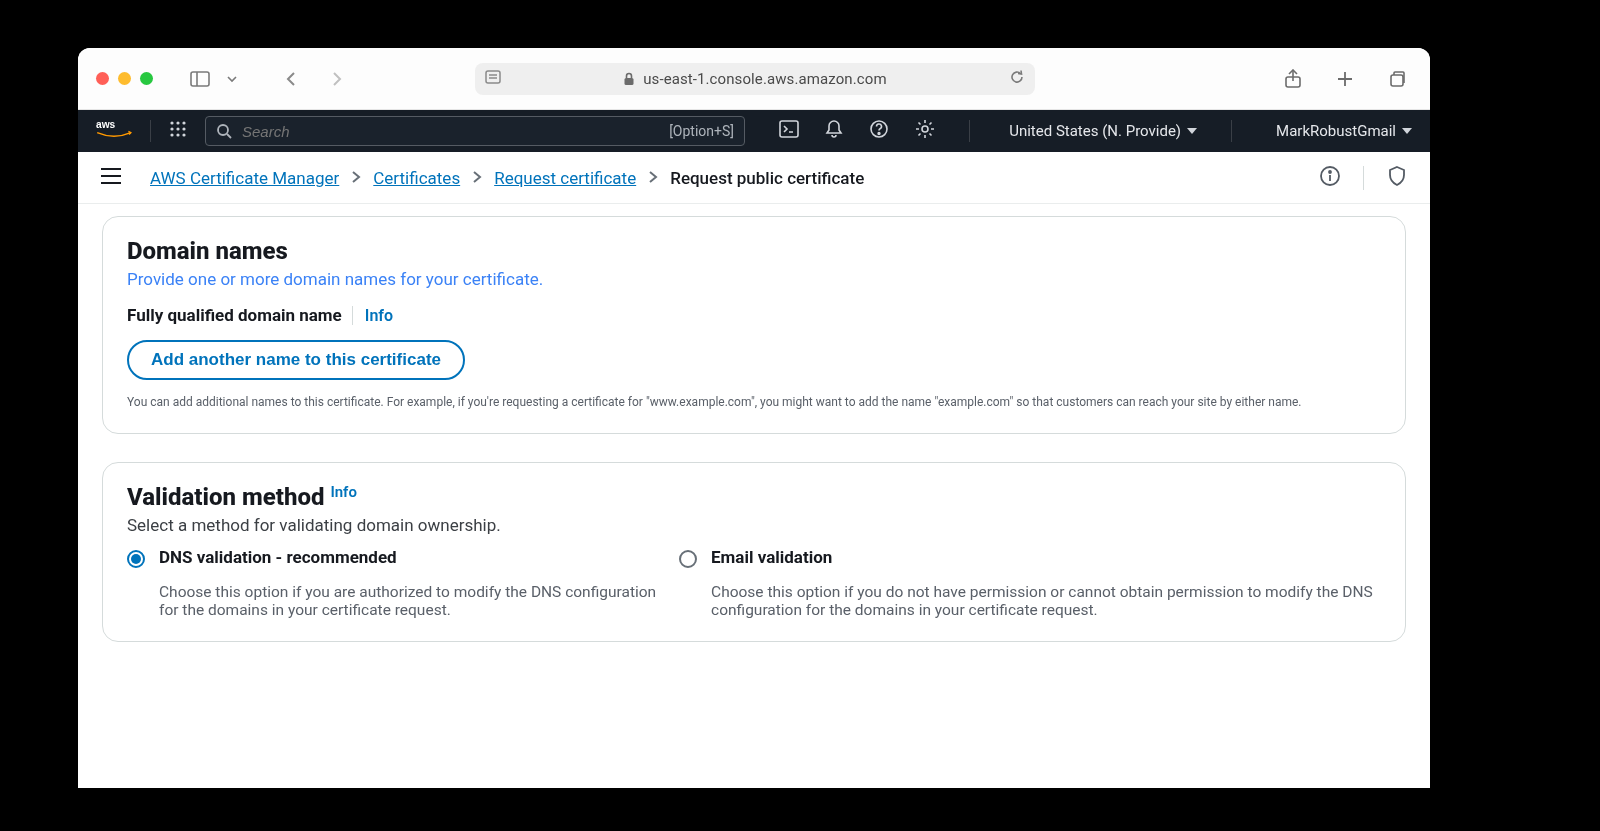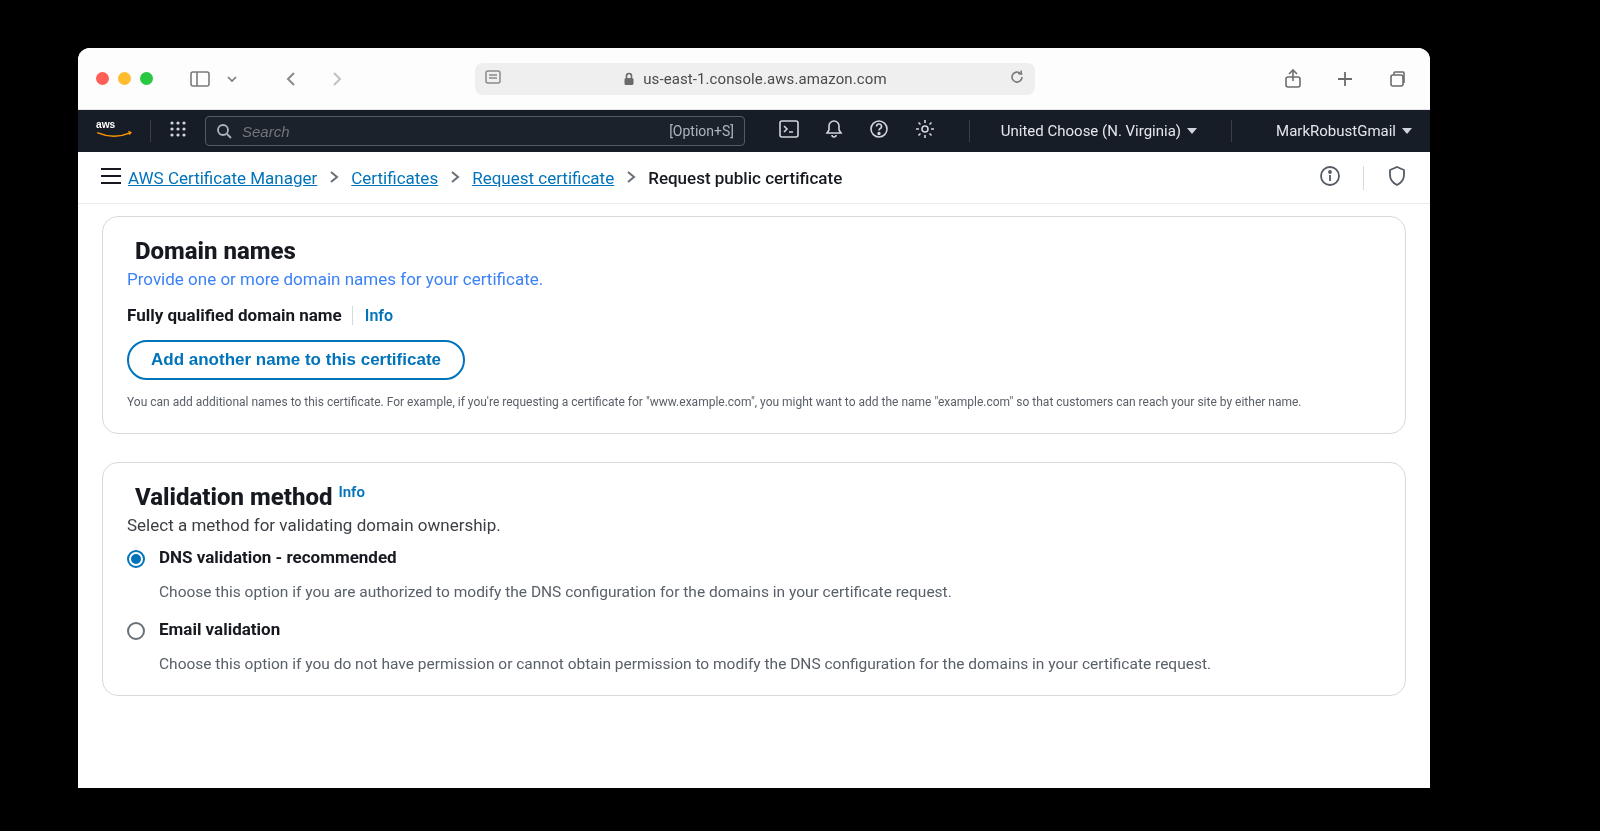--- a/index.html
+++ b/index.html
@@ -95,39 +95,39 @@
   .aws-region, .aws-user { display:flex; align-items:center; gap:6px; font-size:15px; color:#e5e7eb; cursor:pointer;}
   .aws-region { margin-left:auto;}
   .aws-user { margin-left:26px;}
 
   
   .crumb-row {
     height: 52px;
     display: flex;
     align-items: center;
     padding: 0 22px;
-    gap: 6px;
+    gap: 28px;
     border-bottom: 1px solid #eaeded;
   }
   .crumb-row .hamburger { color:#16191f; cursor:pointer;}
   .crumbs { display:flex; align-items:center; gap:12px; font-size:17px;}
   .crumb-link { color:#0073bb; text-decoration: underline; cursor:pointer;}
   .crumb-sep { color:#687078; }
   .crumb-current { color:#16191f; font-weight:500;}
   .crumb-right { margin-left:auto; display:flex; gap:22px; align-items:center; color:#545b64;}
 
   
   .page { padding: 12px 24px 24px 24px; overflow-y:auto; height: calc(100% - 62px - 42px - 52px);}
   .panel {
     border: 1px solid #d5dbdb;
     border-radius: 16px;
     padding: 20px 24px 22px 24px;
     margin-bottom: 28px;
   }
-  .panel h2 { font-size: 24px; font-weight: 800; color:#16191f; margin-bottom: 4px; margin-left: 8px;}
+  .panel h2 { font-size: 24px; font-weight: 800; color:#16191f; margin-bottom: 4px;}
   .panel .subtitle { font-size: 17px; color:#3b82f6; margin-bottom: 16px;}
   .panel .subtitle2 { font-size: 17px; color:#3b3f44; margin-bottom: 12px;}
   .field-label-row { display:flex; align-items:center; gap:10px; margin-top:14px; margin-bottom:8px;}
   .field-label { font-size:17px; font-weight:700; color:#16191f;}
   .info-link { color:#0073bb; font-size:16px; font-weight:600; cursor:pointer; border-left:1px solid #d5dbdb; padding-left:12px;}
   .domain-input {
     width: 935px;
     height: 40px;
     border: 2px solid #16395c;
     border-radius: 4px;
@@ -145,21 +145,21 @@
     border: 2px solid #0073bb;
     color:#0073bb;
     background:#fff;
     border-radius: 22px;
     font-size: 17px;
     font-weight: 700;
     cursor:pointer;
   }
   .help-text { margin-top:14px; font-size:12px; color:#5a6069; line-height:1.4;}
 
-  .radio-group { display:flex; flex-direction:column; gap:18px; margin-top:10px;}
+  .radio-group { display:flex; flex-direction:row; gap:18px; margin-top:10px;}
   .radio-item { display:flex; gap:14px; align-items:flex-start; cursor:pointer;}
   .radio-outer {
     width:18px; height:18px; border-radius:50%;
     border:2px solid #687078; flex-shrink:0; margin-top:3px;
     display:flex; align-items:center; justify-content:center;
   }
   .radio-outer.selected { border-color:#0073bb;}
   .radio-inner { width:10px; height:10px; border-radius:50%; background:#0073bb;}
   .radio-title { font-size:17px; font-weight:700; color:#16191f;}
   .radio-desc { font-size:15.5px; color:#5a6069; margin-top:16px;}
@@ -301,21 +301,21 @@
       </span>
       <span class="ic">
         <svg width="20" height="20" viewBox="0 0 20 20" fill="none" stroke="#d1d5db" stroke-width="1.6">
             <circle cx="10" cy="10" r="3"></circle>
             <path d="M10 1v3M10 16v3M1 10h3M16 10h3M3.5 3.5l2 2M14.5 14.5l2 2M16.5 3.5l-2 2M5.5 14.5l-2 2"></path>
           </svg>
       </span>
     </div>
     <div class="aws-divider" style="margin-left:16px;"></div>
     <div class="aws-region">
-      <span>United Choose (N. Virginia)</span>
+      <span>United States (N. Provide)</span>
       <svg width="10" height="10" viewBox="0 0 10 10" fill="#d1d5db">
           <polygon points="0,2 10,2 5,8"></polygon>
         </svg>
     </div>
     <div class="aws-divider" style="margin-left:16px;"></div>
     <div class="aws-user">
       <span>MarkRobustGmail</span>
       <svg width="10" height="10" viewBox="0 0 10 10" fill="#d1d5db">
           <polygon points="0,2 10,2 5,8"></polygon>
         </svg>

